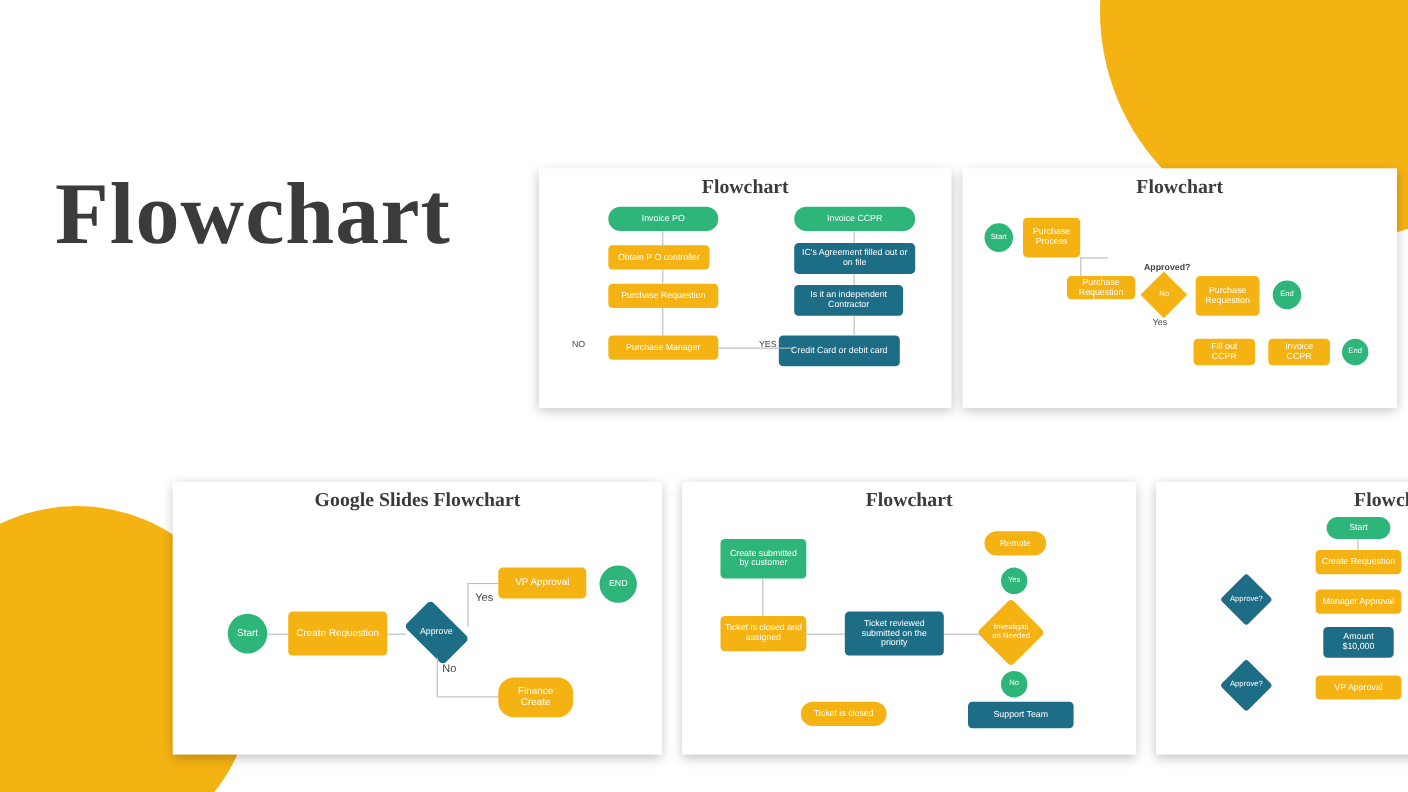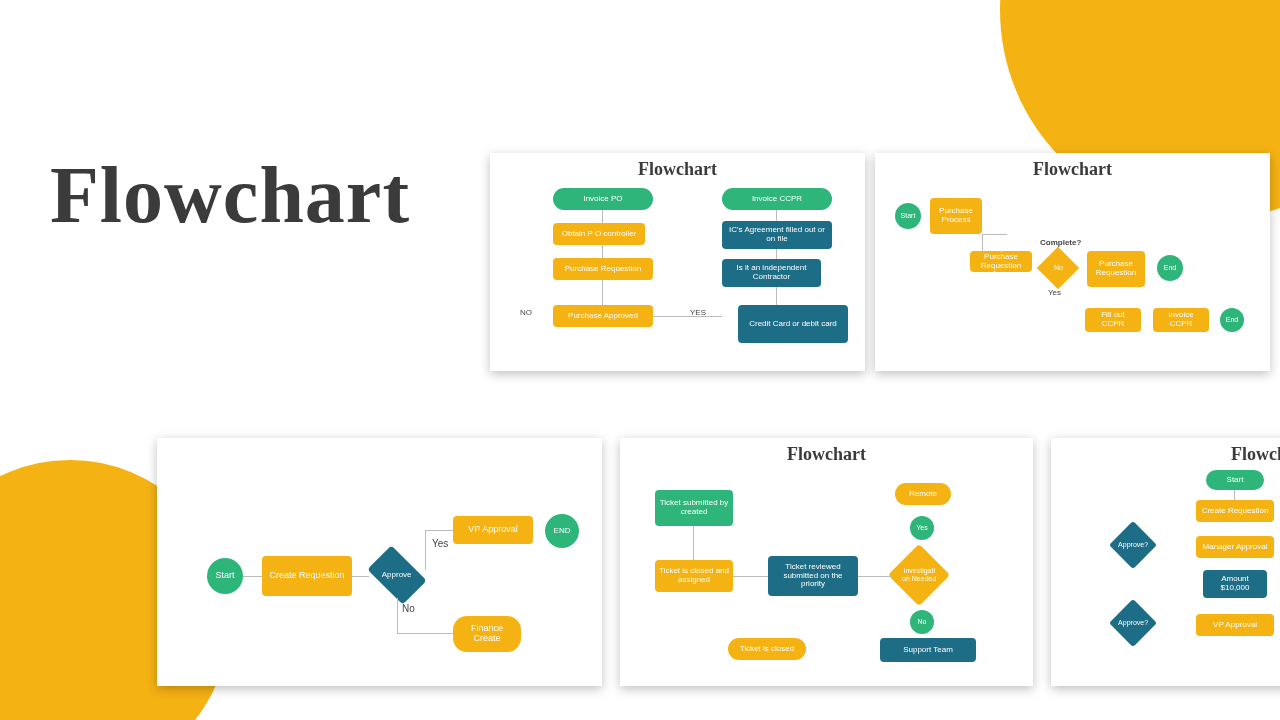--- a/index.html
+++ b/index.html
@@ -35,79 +35,80 @@
 <div class="blob blob-bl"></div>
 
 <div class="headline">Flowchart</div>
 
 <div class="card c1">
   <div class="card-title">Flowchart</div>
 
   <div class="shp pill g" style="left:63px;top:35px;width:100px;height:22px">Invoice PO</div>
   <div class="shp rect y" style="left:63px;top:70px;width:92px;height:22px">Obtain P O controller</div>
   <div class="shp rect y" style="left:63px;top:105px;width:100px;height:22px">Purchase Requestion</div>
-  <div class="shp rect y" style="left:63px;top:152px;width:100px;height:22px">Purchase Approved</div>
+  <div class="shp rect y" style="left:63px;top:152px;width:100px;height:22px">Purchase Manager</div>
 
   <div class="shp pill g" style="left:232px;top:35px;width:110px;height:22px">Invoice CCPR</div>
   <div class="shp rect t" style="left:232px;top:68px;width:110px;height:28px">IC's Agreement filled out or on file</div>
   <div class="shp rect t" style="left:232px;top:106px;width:99px;height:28px">Is it an independent Contractor</div>
-  <div class="shp rect t" style="left:248px;top:152px;width:110px;height:38px">Credit Card or debit card</div>
+  <div class="shp rect t" style="left:218px;top:152px;width:110px;height:28px">Credit Card or debit card</div>
 
   <div class="conn" style="left:112px;top:57px;width:1px;height:13px"></div>
   <div class="conn" style="left:112px;top:92px;width:1px;height:13px"></div>
   <div class="conn" style="left:112px;top:127px;width:1px;height:25px"></div>
   <div class="conn" style="left:286px;top:57px;width:1px;height:11px"></div>
   <div class="conn" style="left:286px;top:96px;width:1px;height:10px"></div>
   <div class="conn" style="left:286px;top:134px;width:1px;height:18px"></div>
   <div class="conn" style="left:163px;top:163px;width:69px;height:1px"></div>
   <div class="lbl" style="left:30px;top:155px">NO</div>
   <div class="lbl" style="left:200px;top:155px">YES</div>
 </div>
 
 <div class="card c2">
   <div class="card-title">Flowchart</div>
   <div class="shp circ g" style="left:20px;top:50px;width:26px;height:26px;font-size:7px">Start</div>
   <div class="shp rect y" style="left:55px;top:45px;width:52px;height:36px">Purchase Process</div>
   <div class="shp rect y" style="left:95px;top:98px;width:62px;height:21px">Complete Purchase Requestion form</div>
   <div class="shp dia y" style="left:168px;top:100px">
       <span>No</span>
     </div>
-  <div class="lbl" style="left:165px;top:85px;font-weight:bold">Complete?</div>
+  <div class="lbl" style="left:165px;top:85px;font-weight:bold">Approved?</div>
   <div class="lbl" style="left:173px;top:135px">Yes</div>
   <div class="shp rect y" style="left:212px;top:98px;width:58px;height:36px">Purchase Requestion</div>
   <div class="shp circ g" style="left:282px;top:102px;width:26px;height:26px;font-size:7px">End</div>
   <div class="shp rect y" style="left:210px;top:155px;width:56px;height:24px">Fill out CCPR</div>
   <div class="shp rect y" style="left:278px;top:155px;width:56px;height:24px">Invoice CCPR</div>
   <div class="shp circ g" style="left:345px;top:155px;width:24px;height:24px;font-size:7px">End</div>
   <div class="conn" style="left:107px;top:81px;width:1px;height:17px"></div>
   <div class="conn" style="left:107px;top:81px;width:25px;height:1px"></div>
 </div>
 
 <div class="card c3">
+  <div class="card-title">Google Slides Flowchart</div>
   <div class="shp circ g" style="left:50px;top:120px;width:36px;height:36px;font-size:9px">Start</div>
   <div class="shp rect y" style="left:105px;top:118px;width:90px;height:40px;font-size:9px">Create Requestion</div>
   <div class="shp t" style="left:215px;top:120px;width:50px;height:34px;transform:rotate(45deg);border-radius:4px">
       <span style="transform:rotate(-45deg);font-size:8px">Approve</span>
     </div>
   <div class="lbl" style="left:275px;top:100px;font-size:10px">Yes</div>
   <div class="lbl" style="left:245px;top:165px;font-size:10px">No</div>
   <div class="shp rect y" style="left:296px;top:78px;width:80px;height:28px;font-size:9px">VP Approval</div>
   <div class="shp circ g" style="left:388px;top:76px;width:34px;height:34px;font-size:8px">END</div>
   <div class="shp pill y" style="left:296px;top:178px;width:68px;height:36px;font-size:9px">Finance Create</div>
   <div class="conn" style="left:86px;top:138px;width:19px;height:1px"></div>
   <div class="conn" style="left:195px;top:138px;width:17px;height:1px"></div>
   <div class="conn" style="left:268px;top:92px;width:28px;height:1px"></div>
   <div class="conn" style="left:268px;top:92px;width:1px;height:40px"></div>
   <div class="conn" style="left:240px;top:160px;width:1px;height:35px"></div>
   <div class="conn" style="left:240px;top:195px;width:56px;height:1px"></div>
 </div>
 
 <div class="card c4">
   <div class="card-title">Flowchart</div>
-  <div class="shp rect g" style="left:35px;top:52px;width:78px;height:36px">Ticket submitted by created</div>
+  <div class="shp rect g" style="left:35px;top:52px;width:78px;height:36px">Create submitted by customer</div>
   <div class="shp rect y" style="left:35px;top:122px;width:78px;height:32px">Ticket is closed and assigned</div>
   <div class="shp rect t" style="left:148px;top:118px;width:90px;height:40px">Ticket reviewed submitted on the priority</div>
   <div class="shp y" style="left:277px;top:115px;width:44px;height:44px;transform:rotate(45deg);border-radius:4px">
       <span style="transform:rotate(-45deg);font-size:7px;display:block;width:50px">Investigati on Needed</span>
     </div>
   <div class="shp pill y" style="left:275px;top:45px;width:56px;height:22px">Remote</div>
   <div class="shp circ g" style="left:290px;top:78px;width:24px;height:24px;font-size:7px">Yes</div>
   <div class="shp circ g" style="left:290px;top:172px;width:24px;height:24px;font-size:7px">No</div>
   <div class="shp pill y" style="left:108px;top:200px;width:78px;height:22px">Ticket is closed</div>
   <div class="shp rect t" style="left:260px;top:200px;width:96px;height:24px">Support Team</div>

